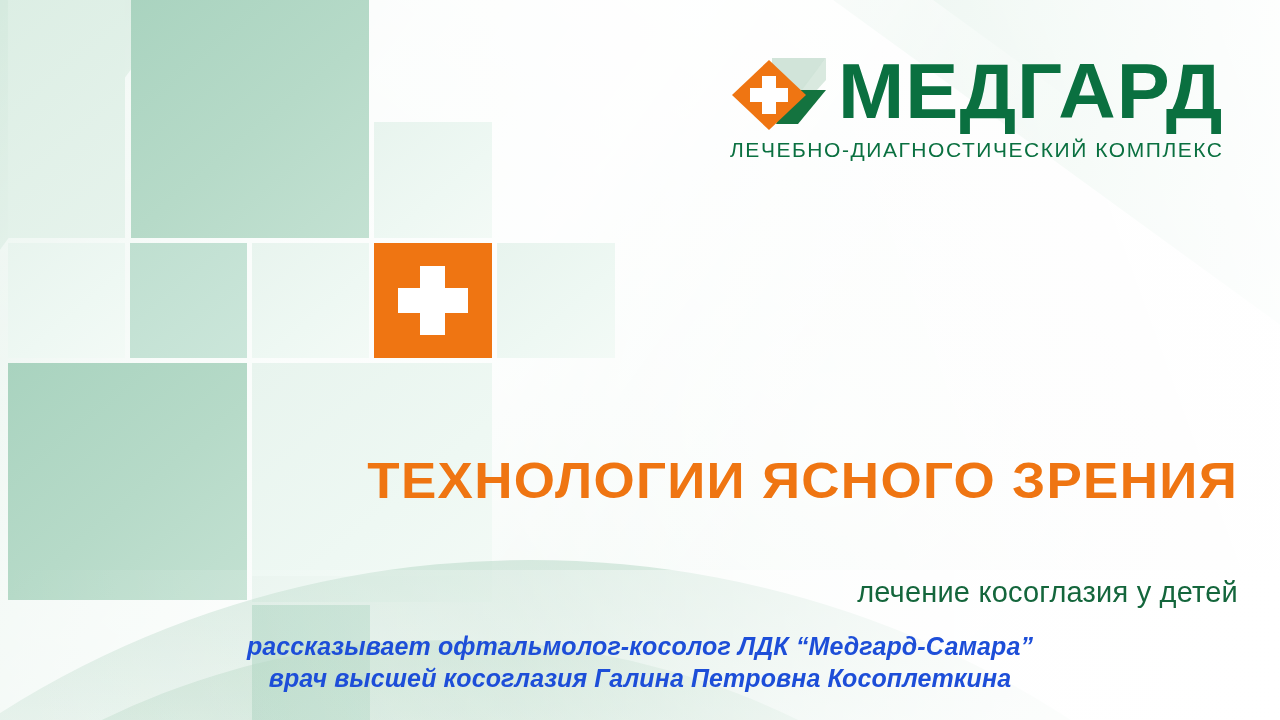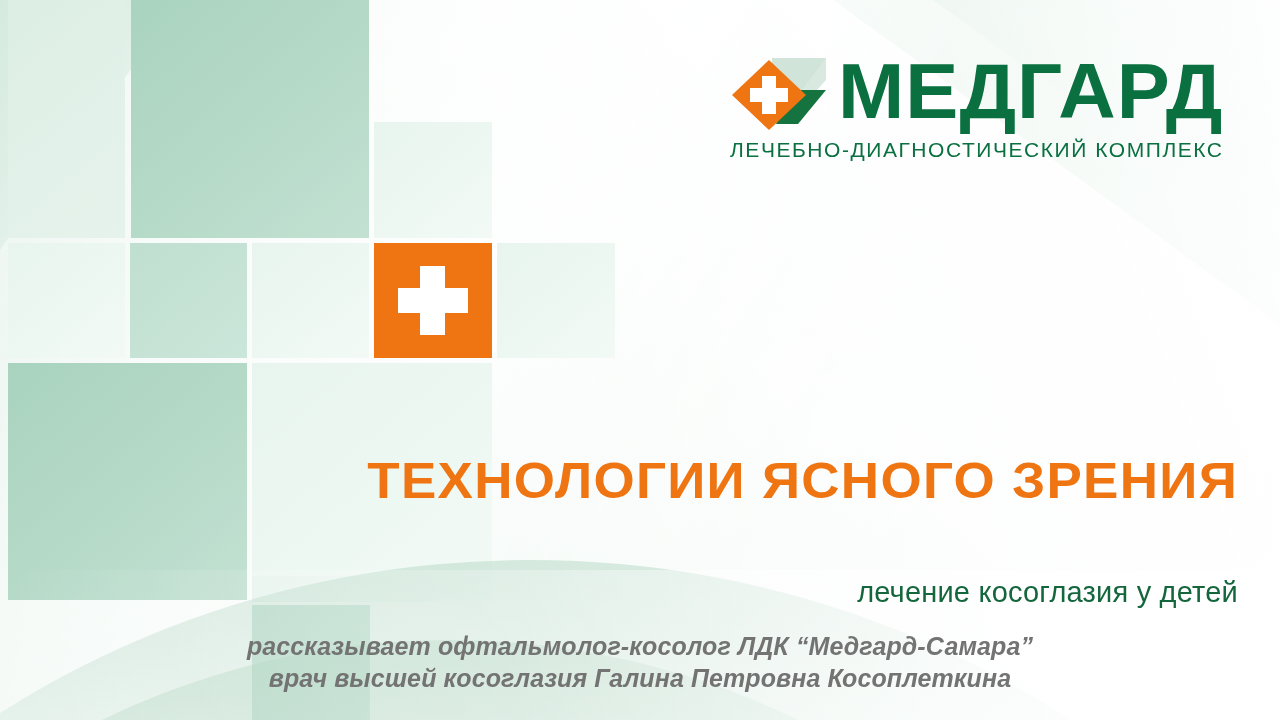--- a/index.html
+++ b/index.html
@@ -109,21 +109,21 @@
     letter-spacing:.2px;
     color:#14663c;
     white-space:nowrap;
     margin-top:48px;
   }
 
   
   .caption{
     position:absolute;left:0;top:630px;width:1280px;
     text-align:center;
-    color:#737373;
+    color:#1d4ed8;
     font-style:italic;font-weight:700;
     font-size:25px;line-height:32px;
     letter-spacing:.1px;
   }
   .caption div{white-space:nowrap;}
 </style>
 </head>
 <body>
 
 <div class="slide">

